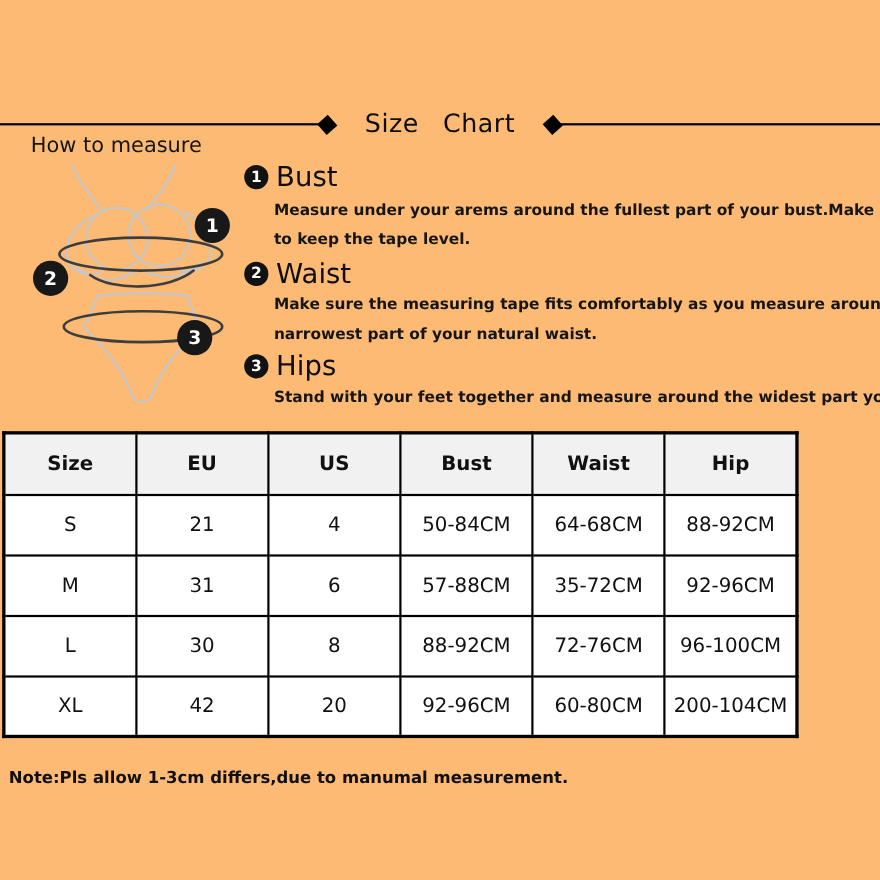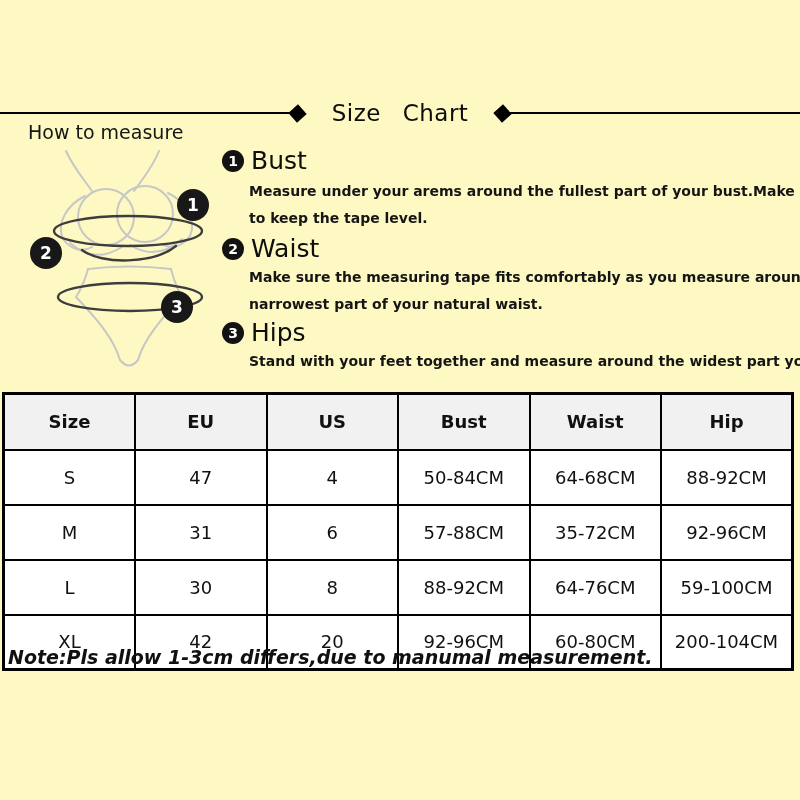--- a/index.html
+++ b/index.html
@@ -1,18 +1,18 @@
 <!DOCTYPE html>
 <html><head>
 <meta charset="utf-8">
 <style>
   * { margin:0; padding:0; box-sizing:border-box; }
   html,body { background:#ffffff; }
   body { font-family:"DejaVu Sans","Liberation Sans",sans-serif; color:#111; }
-  #canvas { position:relative; width:800px; height:800px; background:#fef9c3; overflow:hidden; }
+  #canvas { position:relative; width:800px; height:800px; background:#fdba74; overflow:hidden; }
 
   
   .title-band { position:absolute; top:100px; left:0; right:0; height:26px;
                 display:flex; align-items:center; }
   .rule { flex:1; height:2px; background:#000; }
   .diamond { width:13px; height:13px; background:#000; transform:rotate(48deg); flex:0 0 auto; }
   .title-text { font-size:23px; font-weight:500; color:#0c0c0c; padding:0 28px;
                 word-spacing:14px; letter-spacing:.5px; white-space:nowrap; }
 
   
@@ -29,29 +29,29 @@
   .sec-desc { margin:3px 0 0 27px; font-size:14px; font-weight:600; color:#151515; }
   .sec-desc .line { line-height:27px; white-space:nowrap; }
   .sec-desc .line + .line { }
 
   #sec-bust  { top:146px; }
   #sec-waist { top:234px; }
   #sec-hips  { top:318px; }
   #sec-waist .sec-desc, #sec-hips .sec-desc { margin-top:1px; }
 
   
-  .size-table { position:absolute; top:392px; left:2px; width:792px; height:277px;
+  .size-table { position:absolute; top:392px; left:2px; width:724px; height:277px;
                 border-collapse:collapse; table-layout:fixed; }
   .size-table th, .size-table td { border:2px solid #000; text-align:center; vertical-align:middle; }
   .size-table { border:3px solid #000; }
   .size-table th { background:#f1f1f1; font-size:18px; font-weight:bold; height:56px; }
   .size-table td { background:#fff; font-size:18px; font-weight:400; height:55px; }
 
   
-  .note { position:absolute; top:646px; left:8px; font-size:19px; font-weight:600; color:#101010;font-style:italic; }
+  .note { position:absolute; top:698px; left:8px; font-size:15px; font-weight:600; color:#101010; }
 
   
   .garment { fill:none; stroke:#c7c7c7; stroke-width:2; stroke-linecap:round; }
   .tape    { fill:none; stroke:#3d3d3d; stroke-width:2.4; stroke-linecap:round; }
   .mark-circle { fill:#181818; stroke:none; }
   .mark-num { fill:#ffffff; font-size:17px; font-weight:bold; text-anchor:middle; }
 </style>
 </head>
 <body>
 
@@ -134,41 +134,41 @@
         <th>EU</th>
         <th>US</th>
         <th>Bust</th>
         <th>Waist</th>
         <th>Hip</th>
       </tr>
     </thead>
     <tbody>
       <tr>
         <td>S</td>
-        <td>47</td>
+        <td>21</td>
         <td>4</td>
         <td>50-84CM</td>
         <td>64-68CM</td>
         <td>88-92CM</td>
       </tr>
       <tr>
         <td>M</td>
         <td>31</td>
         <td>6</td>
         <td>57-88CM</td>
         <td>35-72CM</td>
         <td>92-96CM</td>
       </tr>
       <tr>
         <td>L</td>
         <td>30</td>
         <td>8</td>
         <td>88-92CM</td>
-        <td>64-76CM</td>
-        <td>59-100CM</td>
+        <td>72-76CM</td>
+        <td>96-100CM</td>
       </tr>
       <tr>
         <td>XL</td>
         <td>42</td>
         <td>20</td>
         <td>92-96CM</td>
         <td>60-80CM</td>
         <td>200-104CM</td>
       </tr>
     </tbody>

